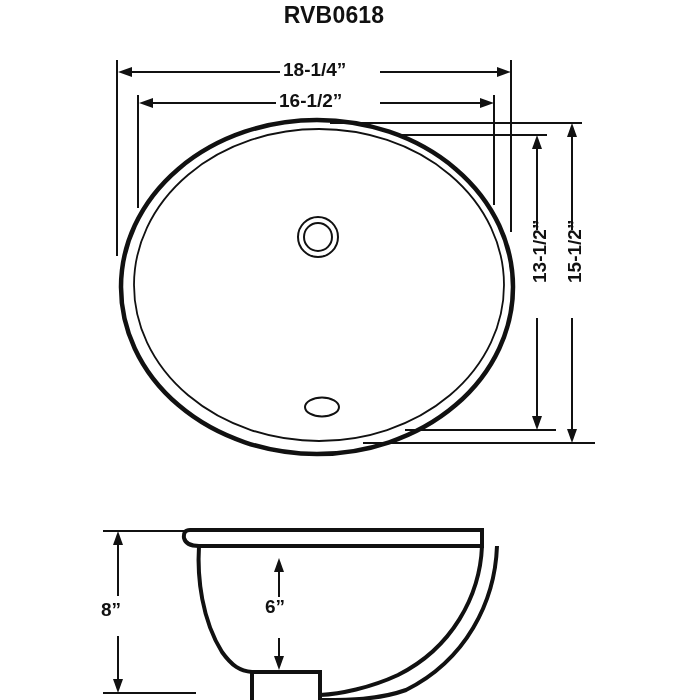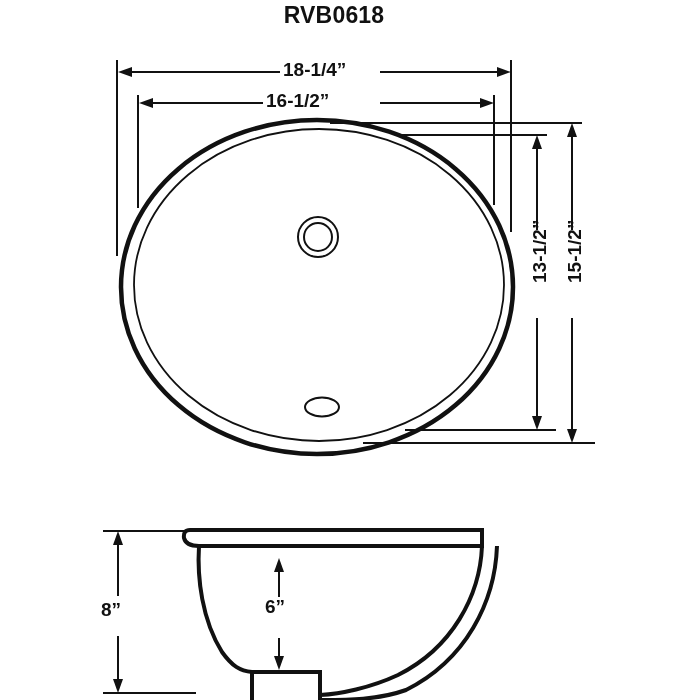--- a/index.html
+++ b/index.html
@@ -109,21 +109,21 @@
     <g>
       <circle cx="318" cy="237" r="20" fill="none" stroke="#111" stroke-width="2"></circle>
       <circle cx="318" cy="237" r="14" fill="none" stroke="#111" stroke-width="2"></circle>
     </g>
 
     <ellipse cx="322" cy="407" rx="17" ry="9.5" fill="none" stroke="#111" stroke-width="2"></ellipse>
   </svg>
 
   <div class="dim-label" style="left:280px; top:60px;">18-1/4”</div>
 
-  <div class="dim-label" style="left:263px; top:91px;">16-1/2”</div>
+  <div class="dim-label" style="left:276px; top:91px;">16-1/2”</div>
 
   <div class="dim-label vertical" style="left:527px; top:263px; width:20px; text-align:center;">13-1/2”</div>
 
   <div class="dim-label vertical" style="left:562px; top:263px; width:20px; text-align:center;">15-1/2”</div>
 
   <svg class="view-svg" width="700" height="700" viewBox="0 0 700 700" style="top:0;">
 
     <g>
       <line x1="103" y1="531" x2="196" y2="531" stroke="#111" stroke-width="2"></line>
       <line x1="103" y1="693" x2="196" y2="693" stroke="#111" stroke-width="2"></line>

